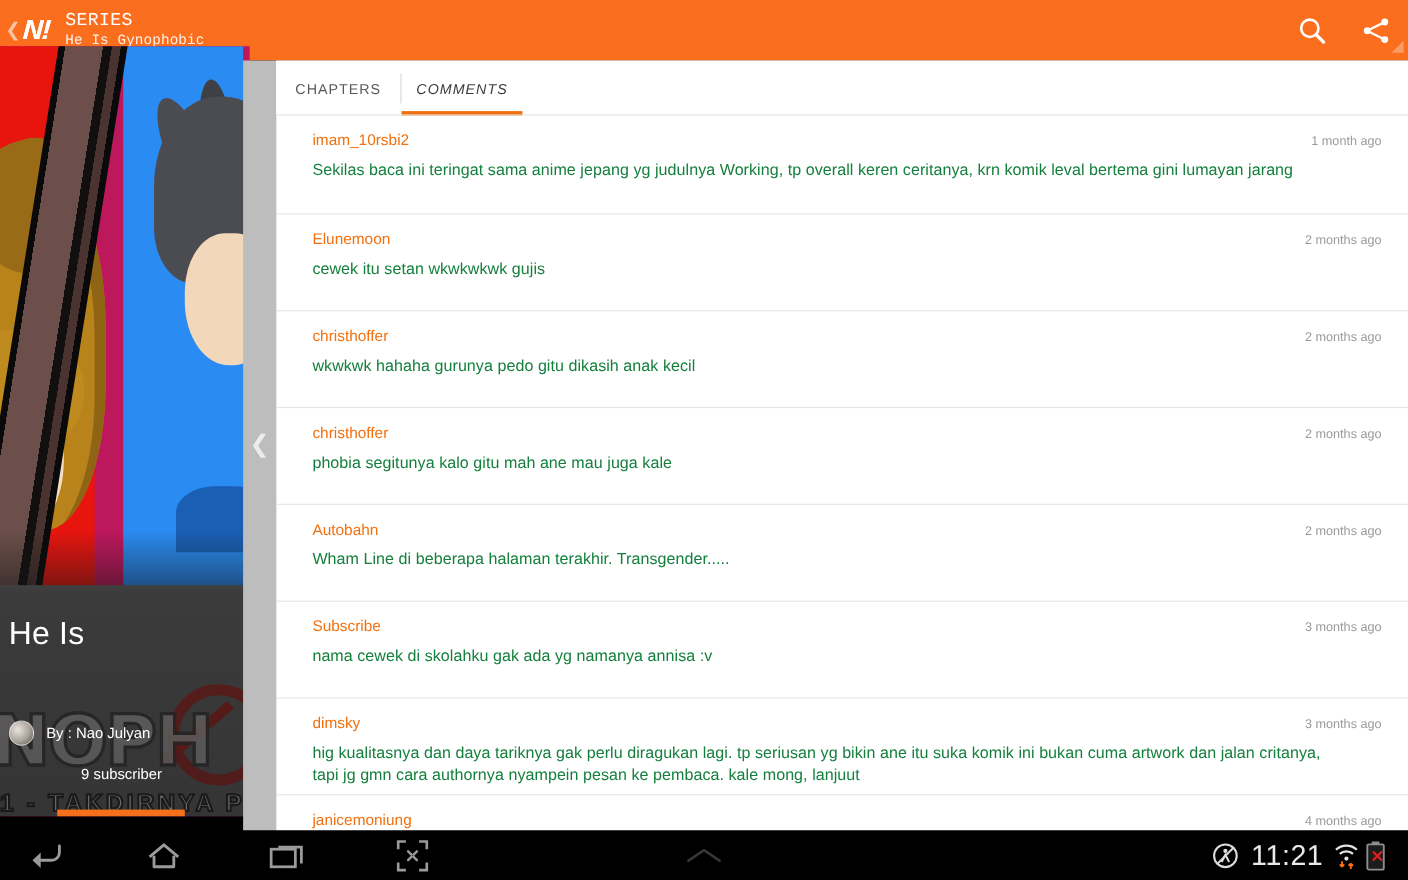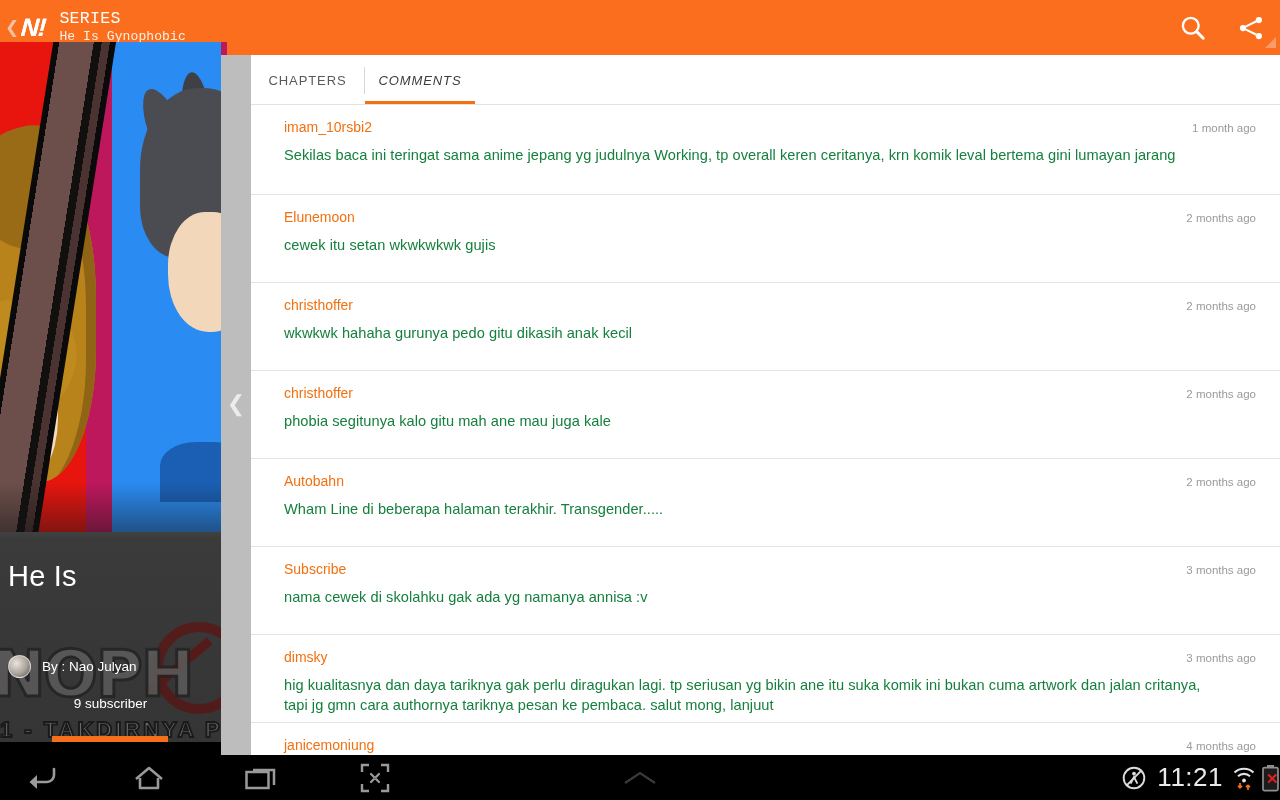--- a/index.html
+++ b/index.html
@@ -173,21 +173,21 @@
     position: absolute; left: 0; bottom: 0; width: 1280px; height: 45px; background: #000;
   }
   .nav-btn {
     position: absolute; top: 0; height: 45px; width: 74px;
     display: flex; align-items: center; justify-content: center; cursor: pointer;
   }
   .nav-back { left: 4px; } .nav-home { left: 112px; }
   .nav-recent { left: 225px; } .nav-shot { left: 338px; }
   .nav-up { left: 603px; width: 74px; }
   .status-cluster {
-    position: absolute; right: 0; top: 0; height: 45px; display: flex; align-items: center;
+    position: absolute; right: 20px; top: 0; height: 45px; display: flex; align-items: center;
   }
   .status-time { font-size: 26px; color: #e9e9e9; margin: 0 9px 0 10px; letter-spacing: .5px;
                  font-family: "Liberation Sans", sans-serif; }
   .batt-x { position: absolute; font-size: 15px; color: #e02020; font-weight: bold; left: 5px; top: 6px; }
   .batt-wrap { position: relative; width: 19px; height: 28px; margin-left: 5px; }
 </style>
 </head>
 <body>
 
 <div id="app">
@@ -318,21 +318,21 @@
           <span class="comment-time">3 months ago</span>
         </div>
         <div class="comment-body">nama cewek di skolahku gak ada yg namanya annisa :v</div>
       </div>
 
       <div class="comment" style="height:88px">
         <div class="comment-head">
           <span class="comment-user">dimsky</span>
           <span class="comment-time">3 months ago</span>
         </div>
-        <div class="comment-body">hig kualitasnya dan daya tariknya gak perlu diragukan lagi. tp seriusan yg bikin ane itu suka komik ini bukan cuma artwork dan jalan critanya, tapi jg gmn cara authornya tariknya pesan ke pembaca. salut mong, lanjuut</div>
+        <div class="comment-body">hig kualitasnya dan daya tariknya gak perlu diragukan lagi. tp seriusan yg bikin ane itu suka komik ini bukan cuma artwork dan jalan critanya, tapi jg gmn cara authornya nyampein pesan ke pembaca. kale mong, lanjuut</div>
       </div>
 
       <div class="comment" style="height:40px">
         <div class="comment-head">
           <span class="comment-user">janicemoniung</span>
           <span class="comment-time">4 months ago</span>
         </div>
       </div>
     </div>
   </div>

